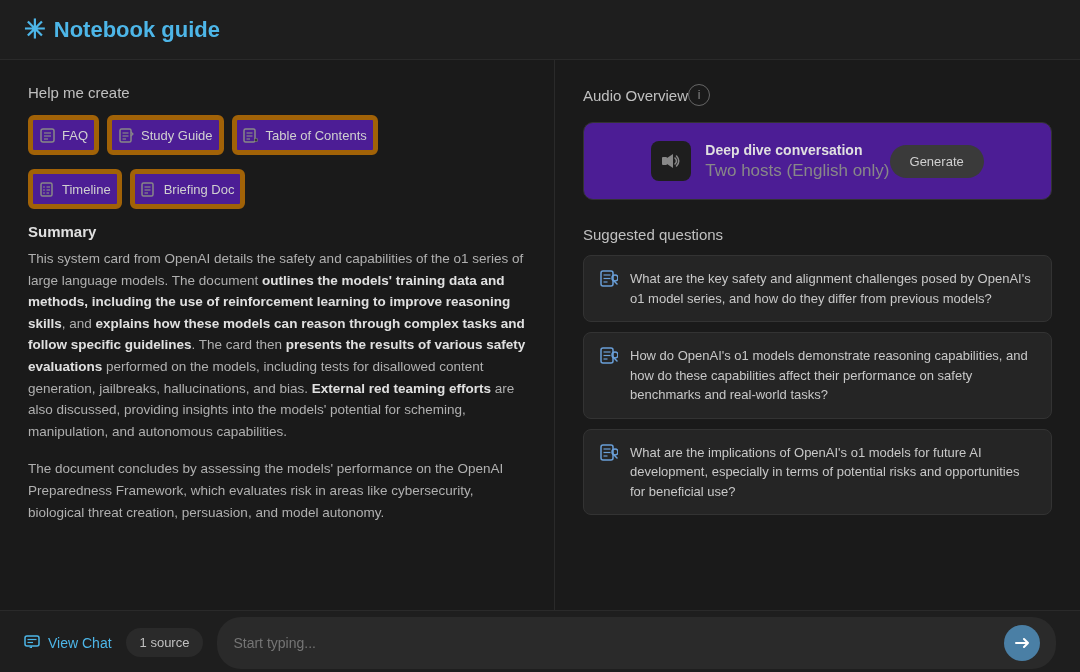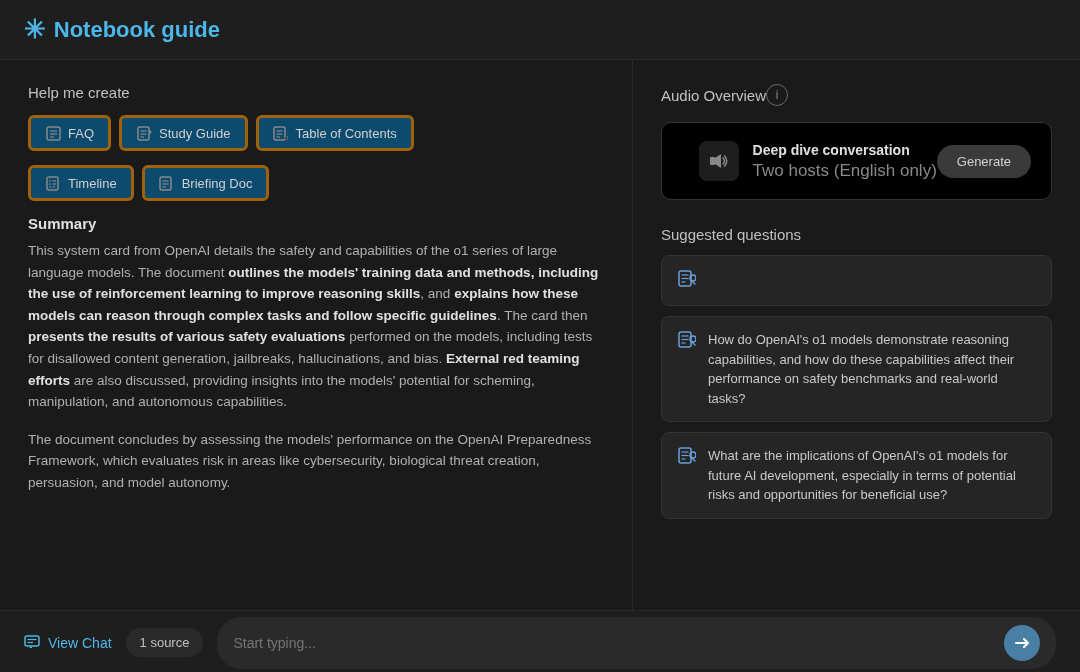--- a/index.html
+++ b/index.html
@@ -36,45 +36,45 @@
     }
 
     
     .main-layout {
       display: flex;
       height: calc(672px - 58px - 64px);
     }
 
     
     .left-panel {
-      width: 633px;
+      width: 555px;
       padding: 24px 28px;
       border-right: 1px solid #2a2a2a;
       overflow-y: auto;
     }
 
     .help-title {
       color: #c0c0c0;
       font-size: 15px;
       margin-bottom: 14px;
     }
 
     .action-buttons {
       display: flex;
       flex-wrap: wrap;
       gap: 8px;
       margin-bottom: 14px;
     }
 
     .action-btn {
-      background: #0c4a6e;
-      border: 3px solid #a16207;
+      background: #4c1d95;
+      border: 5px solid #a16207;
       border-radius: 6px;
       color: #d0d0d0;
-      padding: 7px 14px;
+      padding: 7px 6px;
       cursor: pointer;
       display: flex;
       align-items: center;
       gap: 7px;
       font-size: 13px;
       transition: background 0.2s;
     }
 
     .btn-icon {
       width: 16px;
@@ -127,27 +127,27 @@
       border-radius: 50%;
       display: flex;
       align-items: center;
       justify-content: center;
       color: #888;
       font-size: 12px;
       cursor: pointer;
     }
 
     .audio-card {
-      background: #000000;
+      background: #4c1d95;
       border: 1px solid #333;
       border-radius: 10px;
       padding: 18px 20px;
       display: flex;
       align-items: center;
-      justify-content: flex-end;
+      justify-content: center;
       margin-bottom: 26px;
     }
     .audio-card-left {
       display: flex;
       align-items: center;
       gap: 14px;
     }
     .speaker-icon-wrap {
       width: 40px;
       height: 40px;
@@ -409,20 +409,21 @@
       <span class="question-icon">
         <svg width="18" height="18" viewBox="0 0 18 18" fill="none">
           <rect x="1" y="1" width="12" height="15" rx="2" stroke="#6a9fd8" stroke-width="1.5"></rect>
           <line x1="3.5" y1="5" x2="10.5" y2="5" stroke="#6a9fd8" stroke-width="1.2"></line>
           <line x1="3.5" y1="8.5" x2="10.5" y2="8.5" stroke="#6a9fd8" stroke-width="1.2"></line>
           <line x1="3.5" y1="12" x2="7.5" y2="12" stroke="#6a9fd8" stroke-width="1.2"></line>
           <path d="M13 10 L17 14" stroke="#6a9fd8" stroke-width="1.5" stroke-linecap="round"></path>
           <circle cx="15" cy="8" r="3" stroke="#6a9fd8" stroke-width="1.5"></circle>
         </svg>
       </span>
+      <span class="question-text">What are the key safety and alignment challenges posed by OpenAI's o1 model series, and how do they differ from previous models?</span>
     </div>
 
     <div class="question-card">
       <span class="question-icon">
         <svg width="18" height="18" viewBox="0 0 18 18" fill="none">
           <rect x="1" y="1" width="12" height="15" rx="2" stroke="#6a9fd8" stroke-width="1.5"></rect>
           <line x1="3.5" y1="5" x2="10.5" y2="5" stroke="#6a9fd8" stroke-width="1.2"></line>
           <line x1="3.5" y1="8.5" x2="10.5" y2="8.5" stroke="#6a9fd8" stroke-width="1.2"></line>
           <line x1="3.5" y1="12" x2="7.5" y2="12" stroke="#6a9fd8" stroke-width="1.2"></line>
           <path d="M13 10 L17 14" stroke="#6a9fd8" stroke-width="1.5" stroke-linecap="round"></path>

